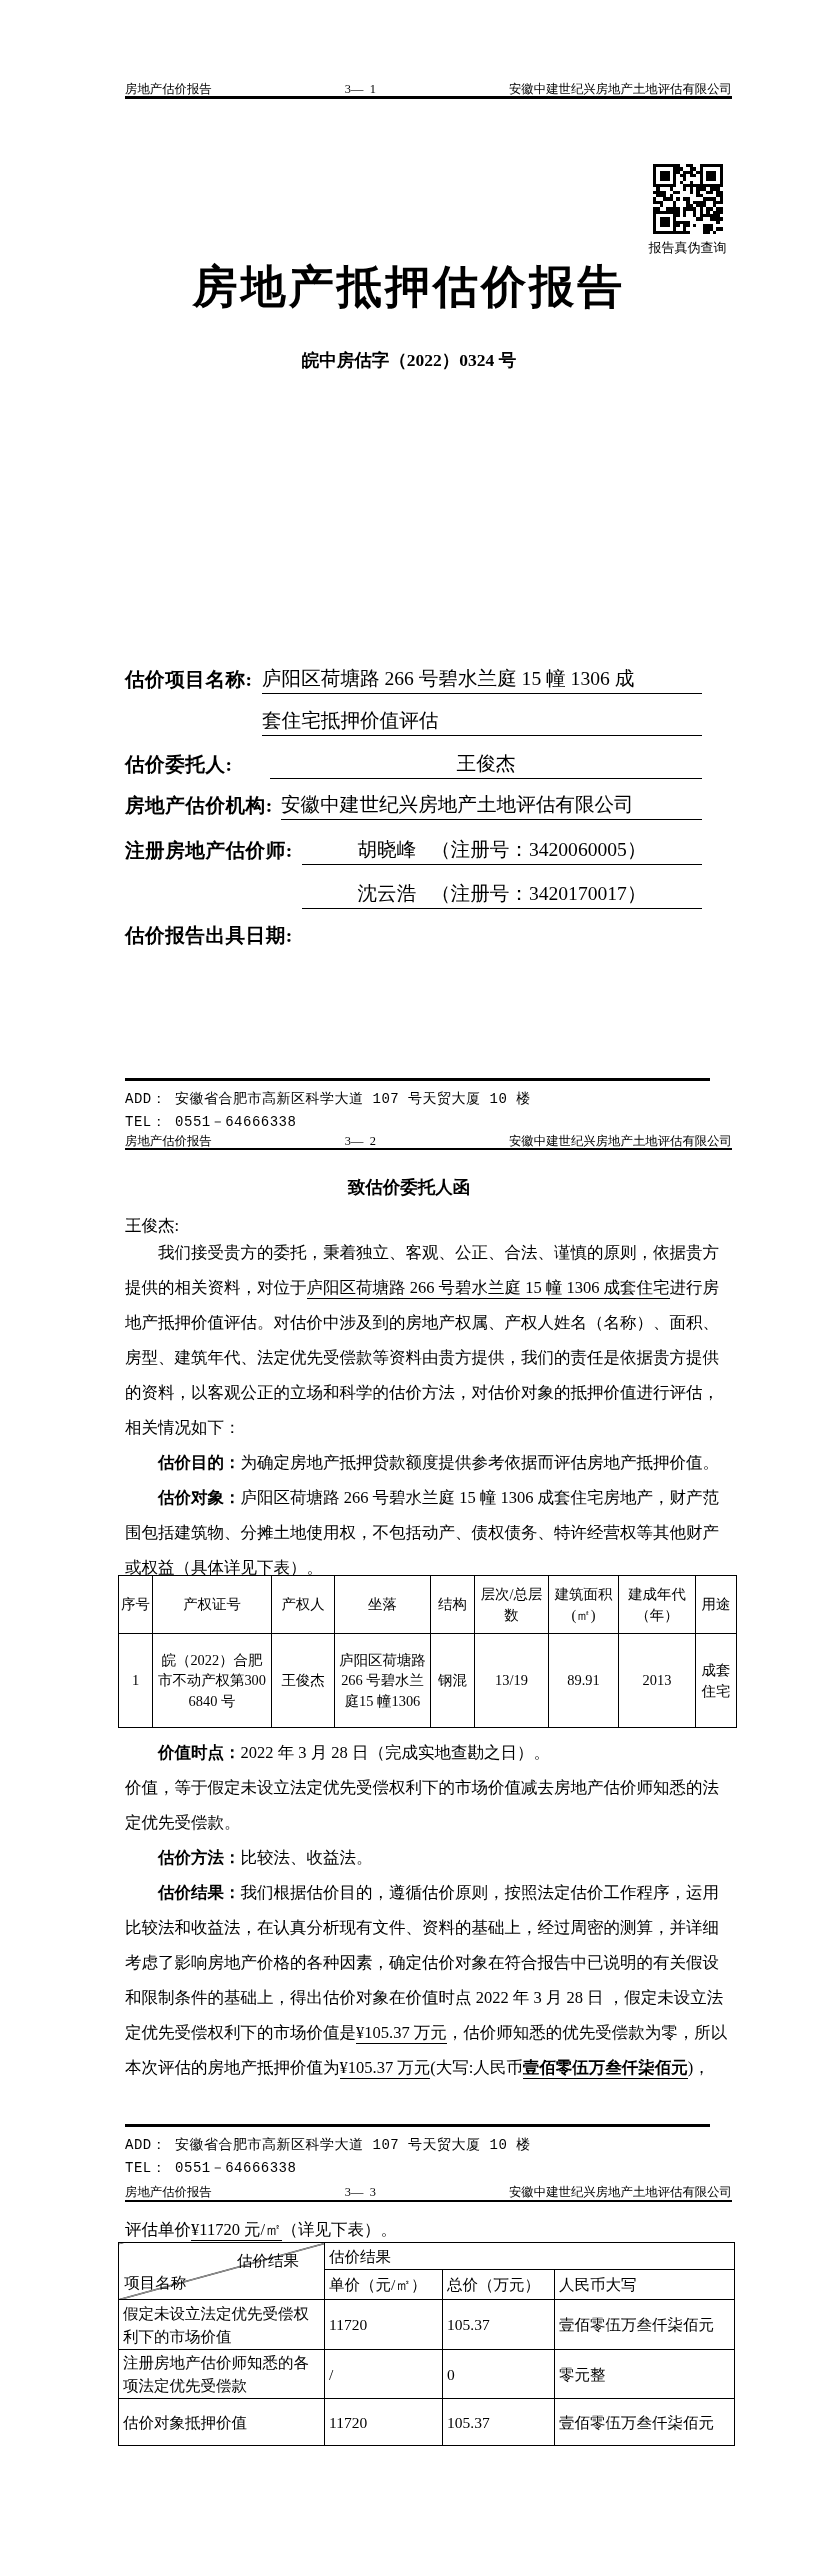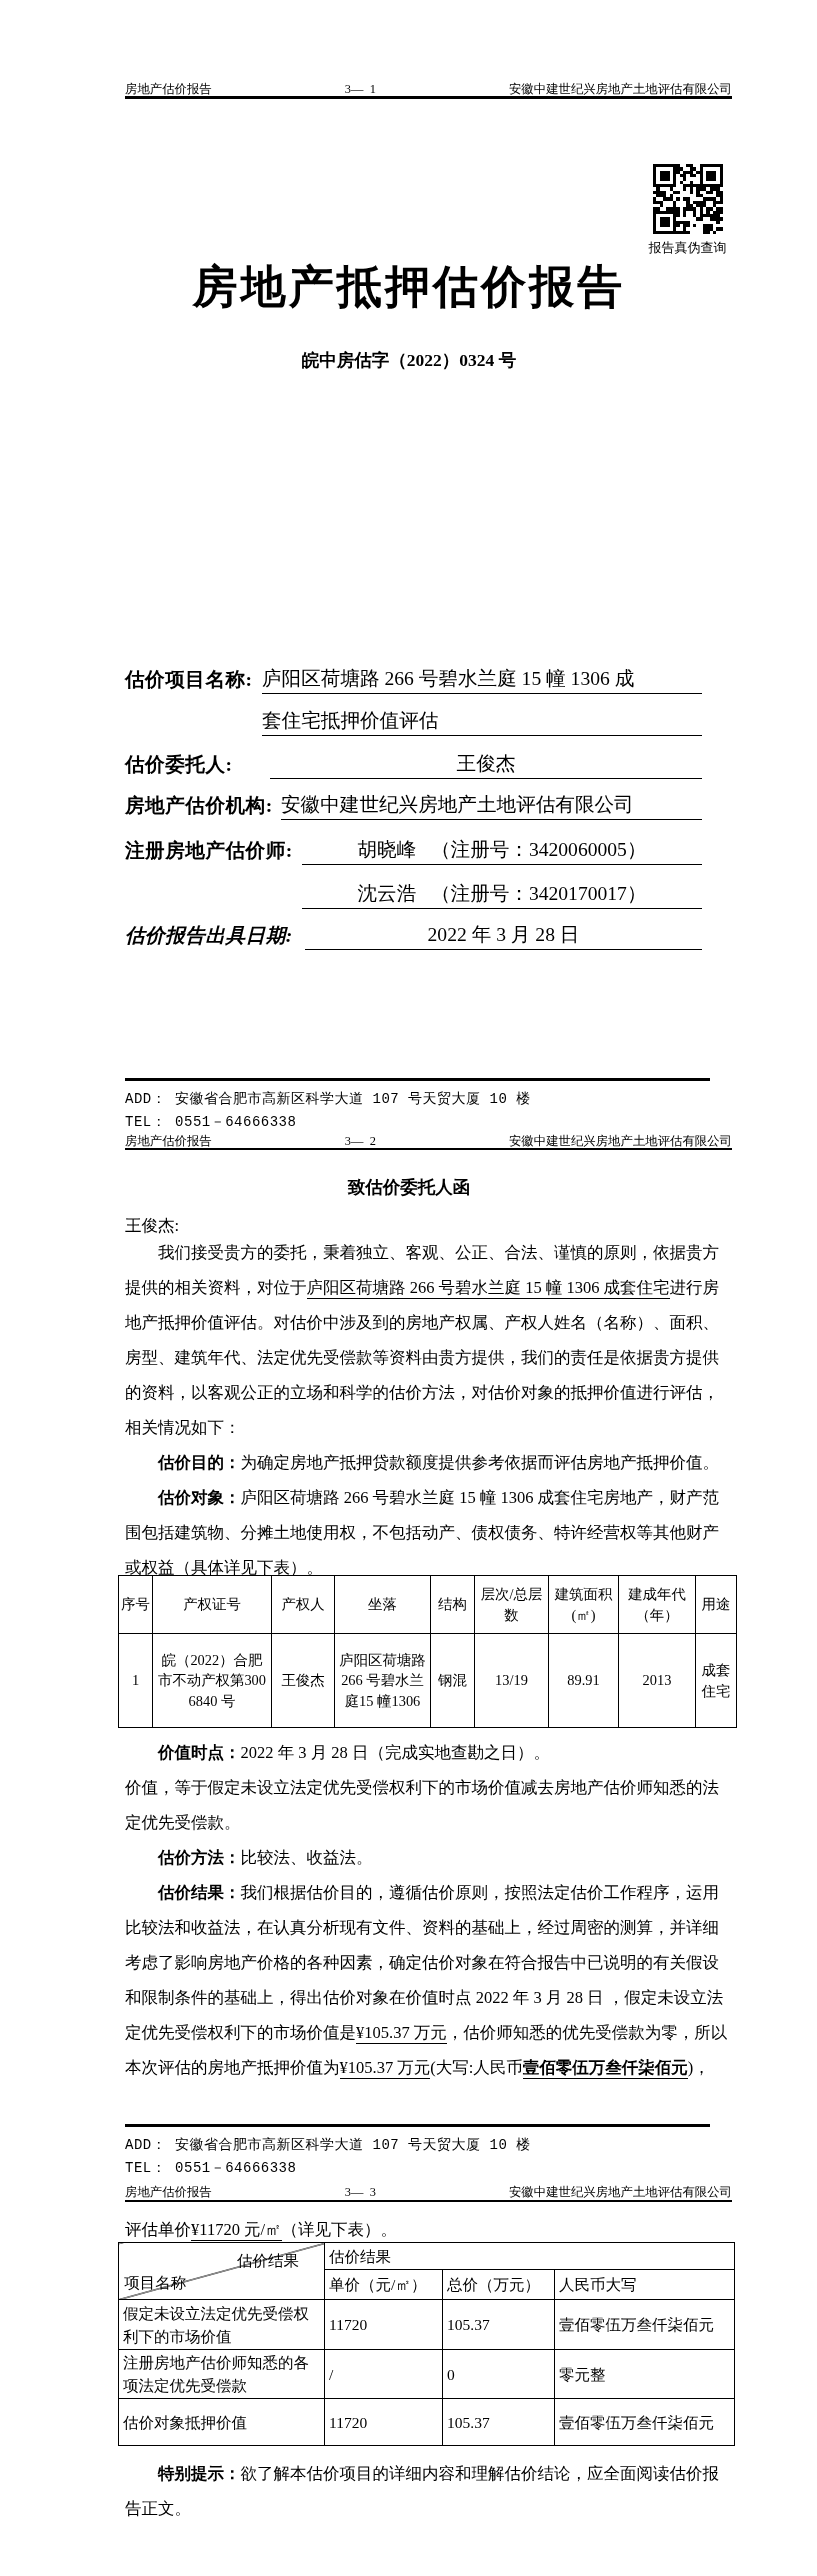--- a/index.html
+++ b/index.html
@@ -23,21 +23,21 @@
   
   .footer-line{position:absolute;left:125px;font-family:"Liberation Mono","DejaVu Sans Mono",monospace;font-size:14px;line-height:20.6px;white-space:pre;letter-spacing:0.5px;}
   
   #title{position:absolute;left:0;top:261px;width:100%;text-align:center;font-size:45px;font-weight:bold;letter-spacing:3.1px;line-height:52px;white-space:pre;}
   #docno{position:absolute;left:0;top:348px;width:100%;text-align:center;font-size:17.5px;font-weight:bold;line-height:25px;white-space:pre;}
   .field{position:absolute;left:125px;width:577px;height:30px;display:flex;align-items:flex-end;font-size:19.6px;line-height:28px;white-space:pre;}
   .field .flabel{font-weight:bold;flex:0 0 auto;letter-spacing:0.5px;}
   .field .fspacer{flex:0 0 auto;}
   .field .fvalue{flex:1 1 auto;border-bottom:1.5px solid #000;text-align:center;}
   .field .fvalue.left{text-align:left;}
-  .w266{width:137px;} .w281{width:145px;} .w303{width:156px;} .w343{width:177px;} .w350{width:180px;font-style:italic;}
+  .w266{width:137px;} .w281{width:145px;} .w303{width:156px;} .w343{width:177px;} .w350{width:180px;}
   
   .tblock{position:absolute;left:125px;width:613px;}
   .tline{white-space:pre;line-height:35px;height:35px;font-size:16.5px;}
   .tline.ind{padding-left:33px;}
   #letter-title{position:absolute;left:0;top:1175px;width:100%;text-align:center;font-size:17.5px;font-weight:bold;line-height:25px;}
   #salutation{position:absolute;left:125px;top:1213px;font-size:16.5px;line-height:26px;white-space:pre;}
   
   table{border-collapse:collapse;table-layout:fixed;}
   .t1{position:absolute;left:118px;top:1575px;width:617px;font-size:14.4px;}
   .t1 th,.t1 td{border:1px solid #000;text-align:center;vertical-align:middle;font-weight:normal;line-height:20.6px;padding:1px 2.1px;word-break:break-all;}
@@ -346,21 +346,20 @@
   <div class="field" style="top:835px;justify-content:space-between;">
     <span class="flabel w343">注册房地产估价师:</span>
     <span class="fvalue">胡晓峰   （注册号：3420060005）</span>
   </div>
   <div class="field" style="top:879px;">
     <span class="fspacer w343"></span>
     <span class="fvalue">沈云浩   （注册号：3420170017）</span>
   </div>
   <div class="field" style="top:920px;">
     <span class="flabel w350">估价报告出具日期:</span>
-    <span class="fvalue">2022 年 3 月 28 日</span>
   </div>
 
   <div class="rule" style="top:1078px;left:125px;width:585px;height:3.1px;"></div>
   <div class="footer-line" style="top:1089px;">ADD： 安徽省合肥市高新区科学大道 107 号天贸大厦 10 楼</div>
   <div class="footer-line" style="top:1112px;">TEL： 0551－64666338</div>
 
   <div class="pg-header" style="top:1133px;">
     <span class="hl">房地产估价报告</span>
     <span class="hc">3—  2</span>
     <span class="hr">安徽中建世纪兴房地产土地评估有限公司</span>
@@ -485,19 +484,15 @@
     </tr>
     <tr class="r3">
       <td>估价对象抵押价值</td>
       <td>11720</td>
       <td>105.37</td>
       <td>壹佰零伍万叁仟柒佰元</td>
     </tr>
   </tbody>
     </table>
 
-  <div class="tblock" style="top:2456px;">
-      <div class="tline ind"><span class="b">特别提示：</span><span>欲了解本估价项目的详细内容和理解估价结论，应全面阅读估价报</span></div>
-      <div class="tline"><span>告正文。</span></div>
-    </div>
 
 </div>
 
 
 </body></html>

